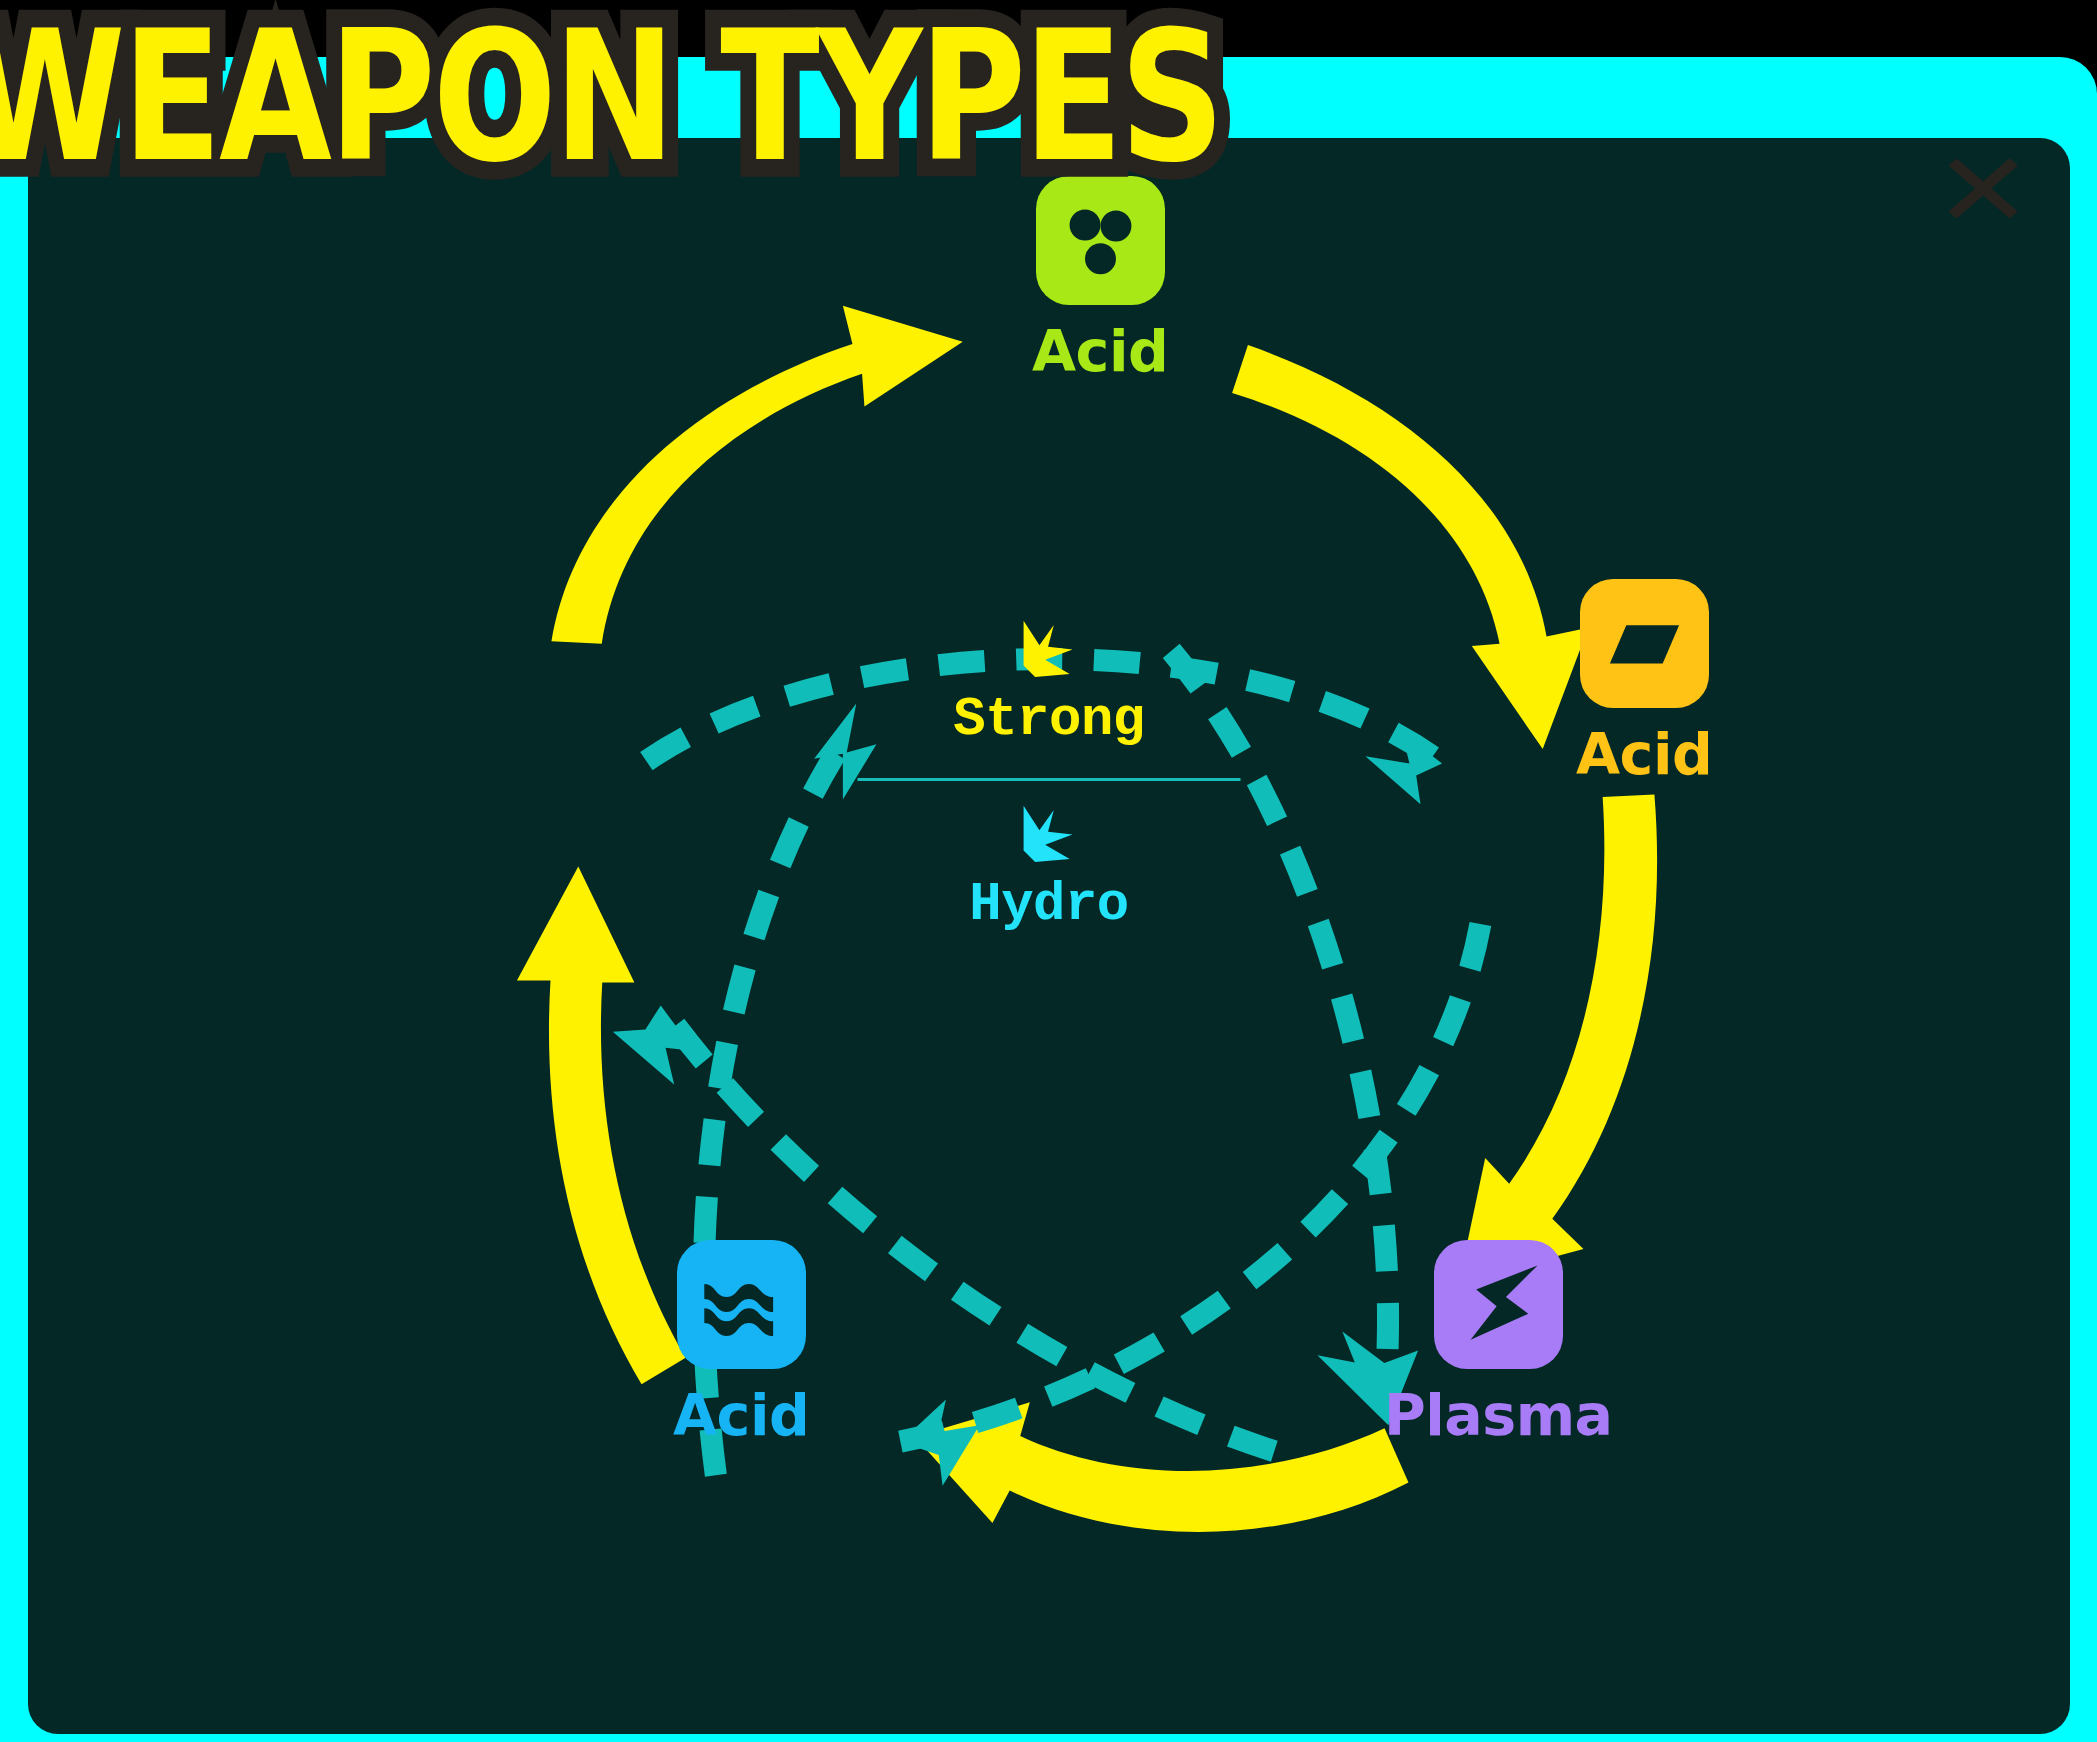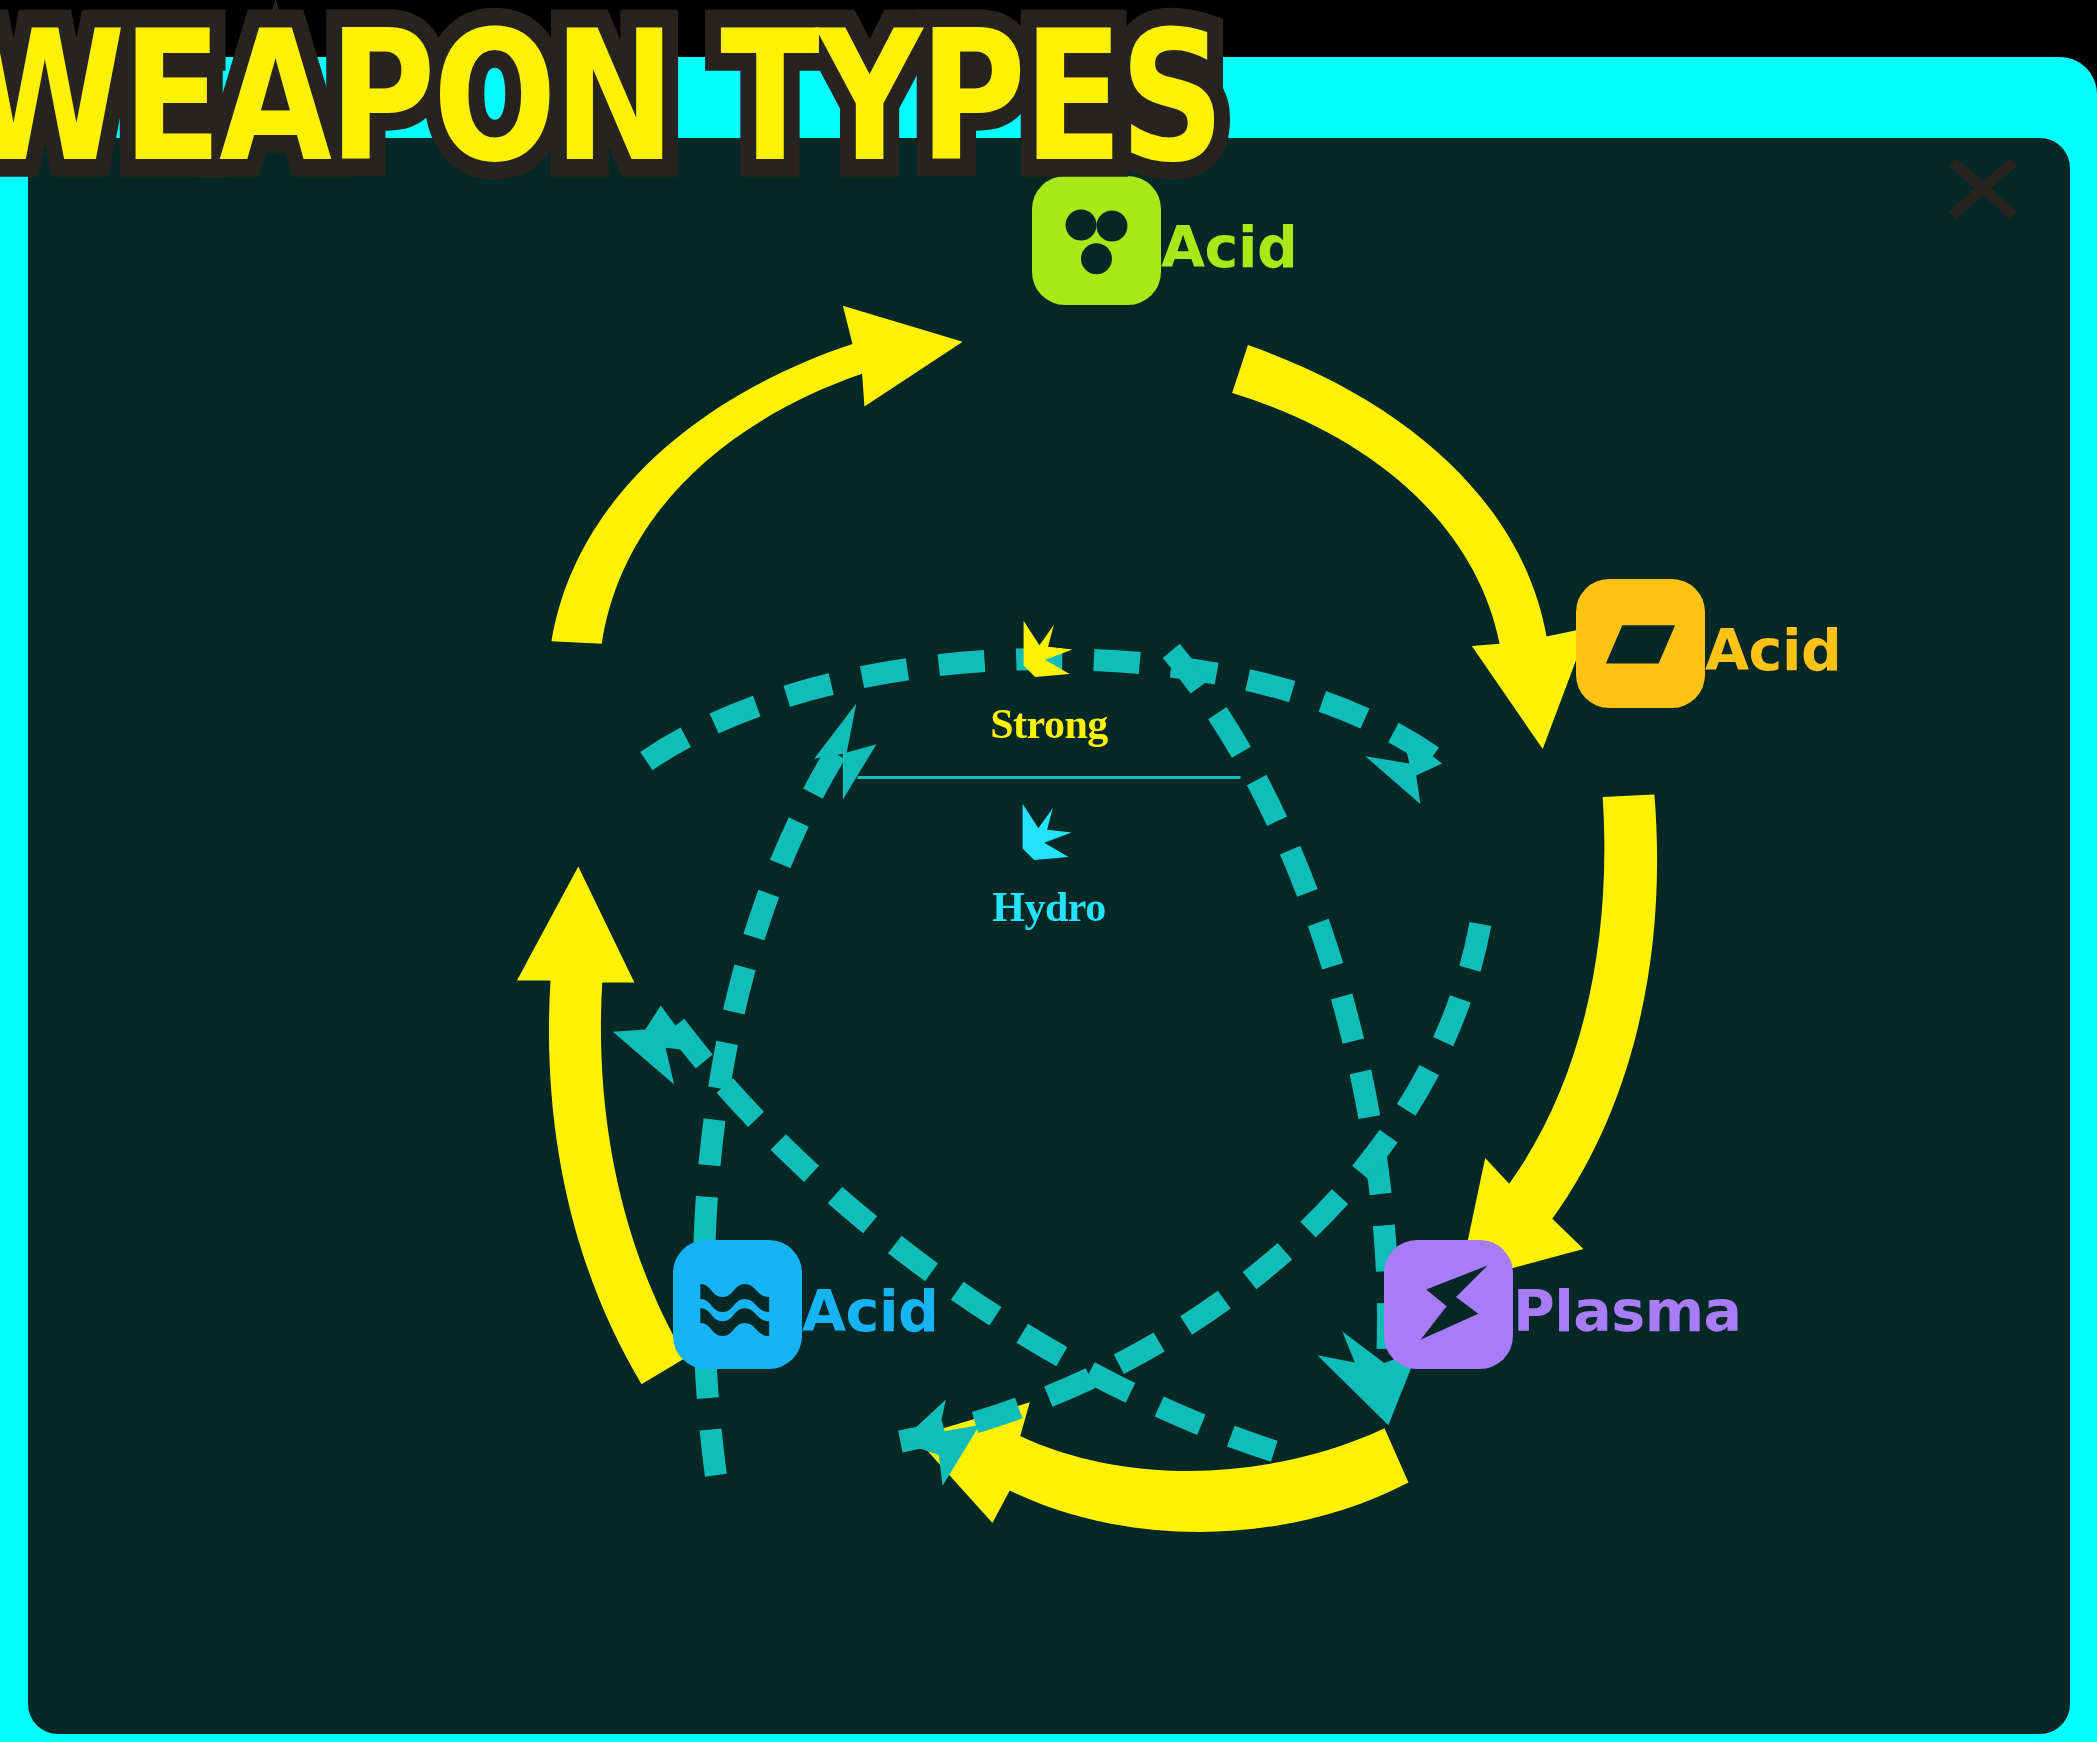--- a/index.html
+++ b/index.html
@@ -72,21 +72,21 @@
     border-radius:30px;
     overflow:hidden;
   }
 
   
   #diagram{ position:absolute; inset:0; width:100%; height:100%; }
 
   
   .node{
     position:absolute;
-    display:flex; flex-direction:row; align-items:center;
+    display:flex; flex-direction:column; align-items:center;
     z-index:20;
     cursor:pointer;
     justify-content:space-between;
   }
   .node .tile{
     width:129px; height:129px;
     border-radius:33px;
     display:flex; align-items:center; justify-content:center;
   }
   .node .lbl{
@@ -108,24 +108,24 @@
     position:absolute;
     left:50%; top:477px;
     transform:translateX(-50%);
     width:479px;
     display:flex; flex-direction:column; align-items:center;
     z-index:15;
   }
   #legend .row{ display:flex; flex-direction:column; align-items:center; }
   #legend .burst{ width:72px; height:72px; }
   #legend .txt{
-    margin-top:13px;
-    font-size:42px;
-    font-weight:bold;
-    font-family:Liberation Serif, serif;
+    margin-top:2px;
+    font-size:54px;
+    font-weight:bold;
+    font-family:Liberation Mono, monospace;
     letter-spacing:-0.5px;
   }
   #legend .strong .txt{ color:#FFF200; }
   #legend .weak   .txt{ color:#22E3FA; }
   #legend hr{
     width:383px; height:0; margin:28px 0 19px 0;
     border:none; border-top:3.4px solid #17BDB8;
   }
 </style>
 </head>

